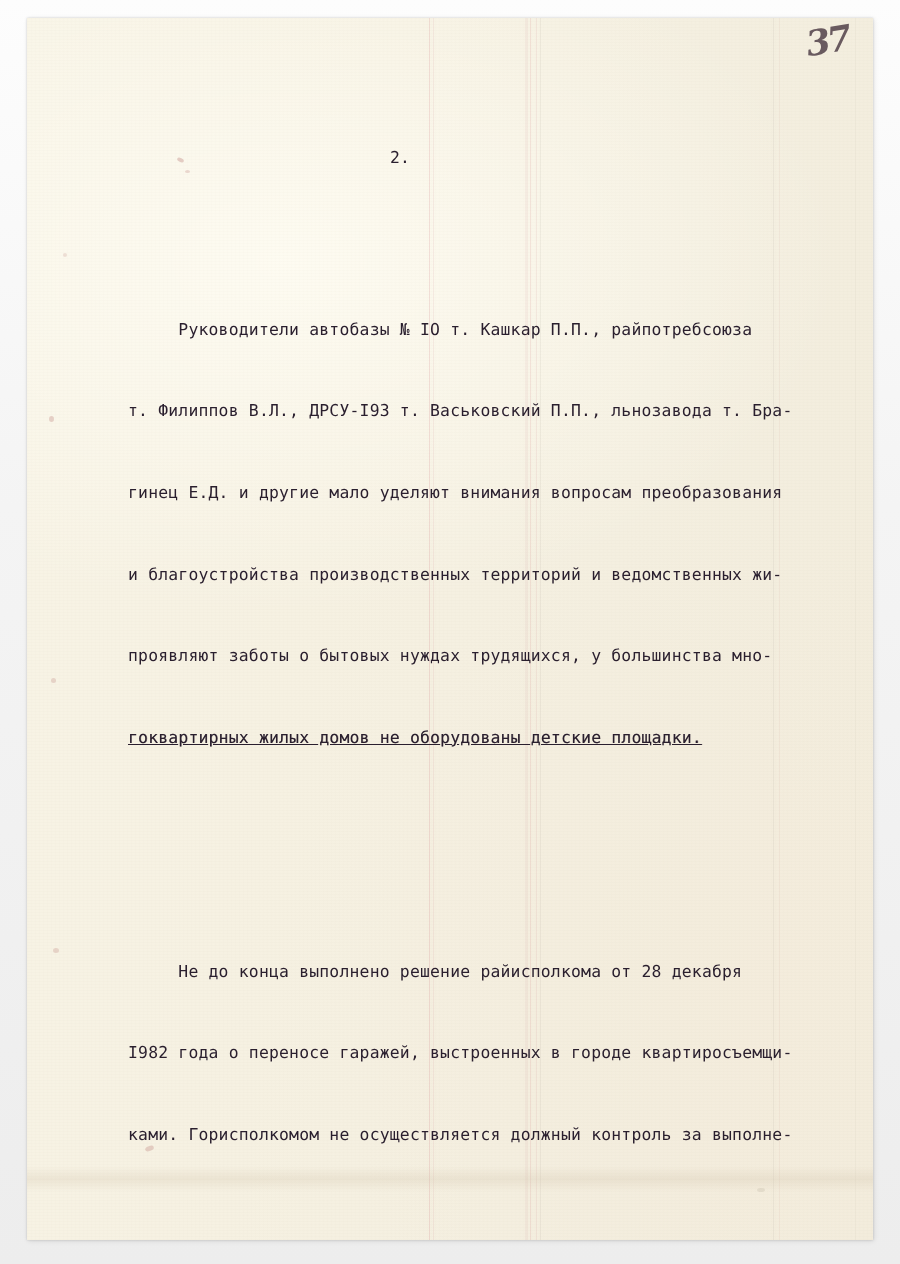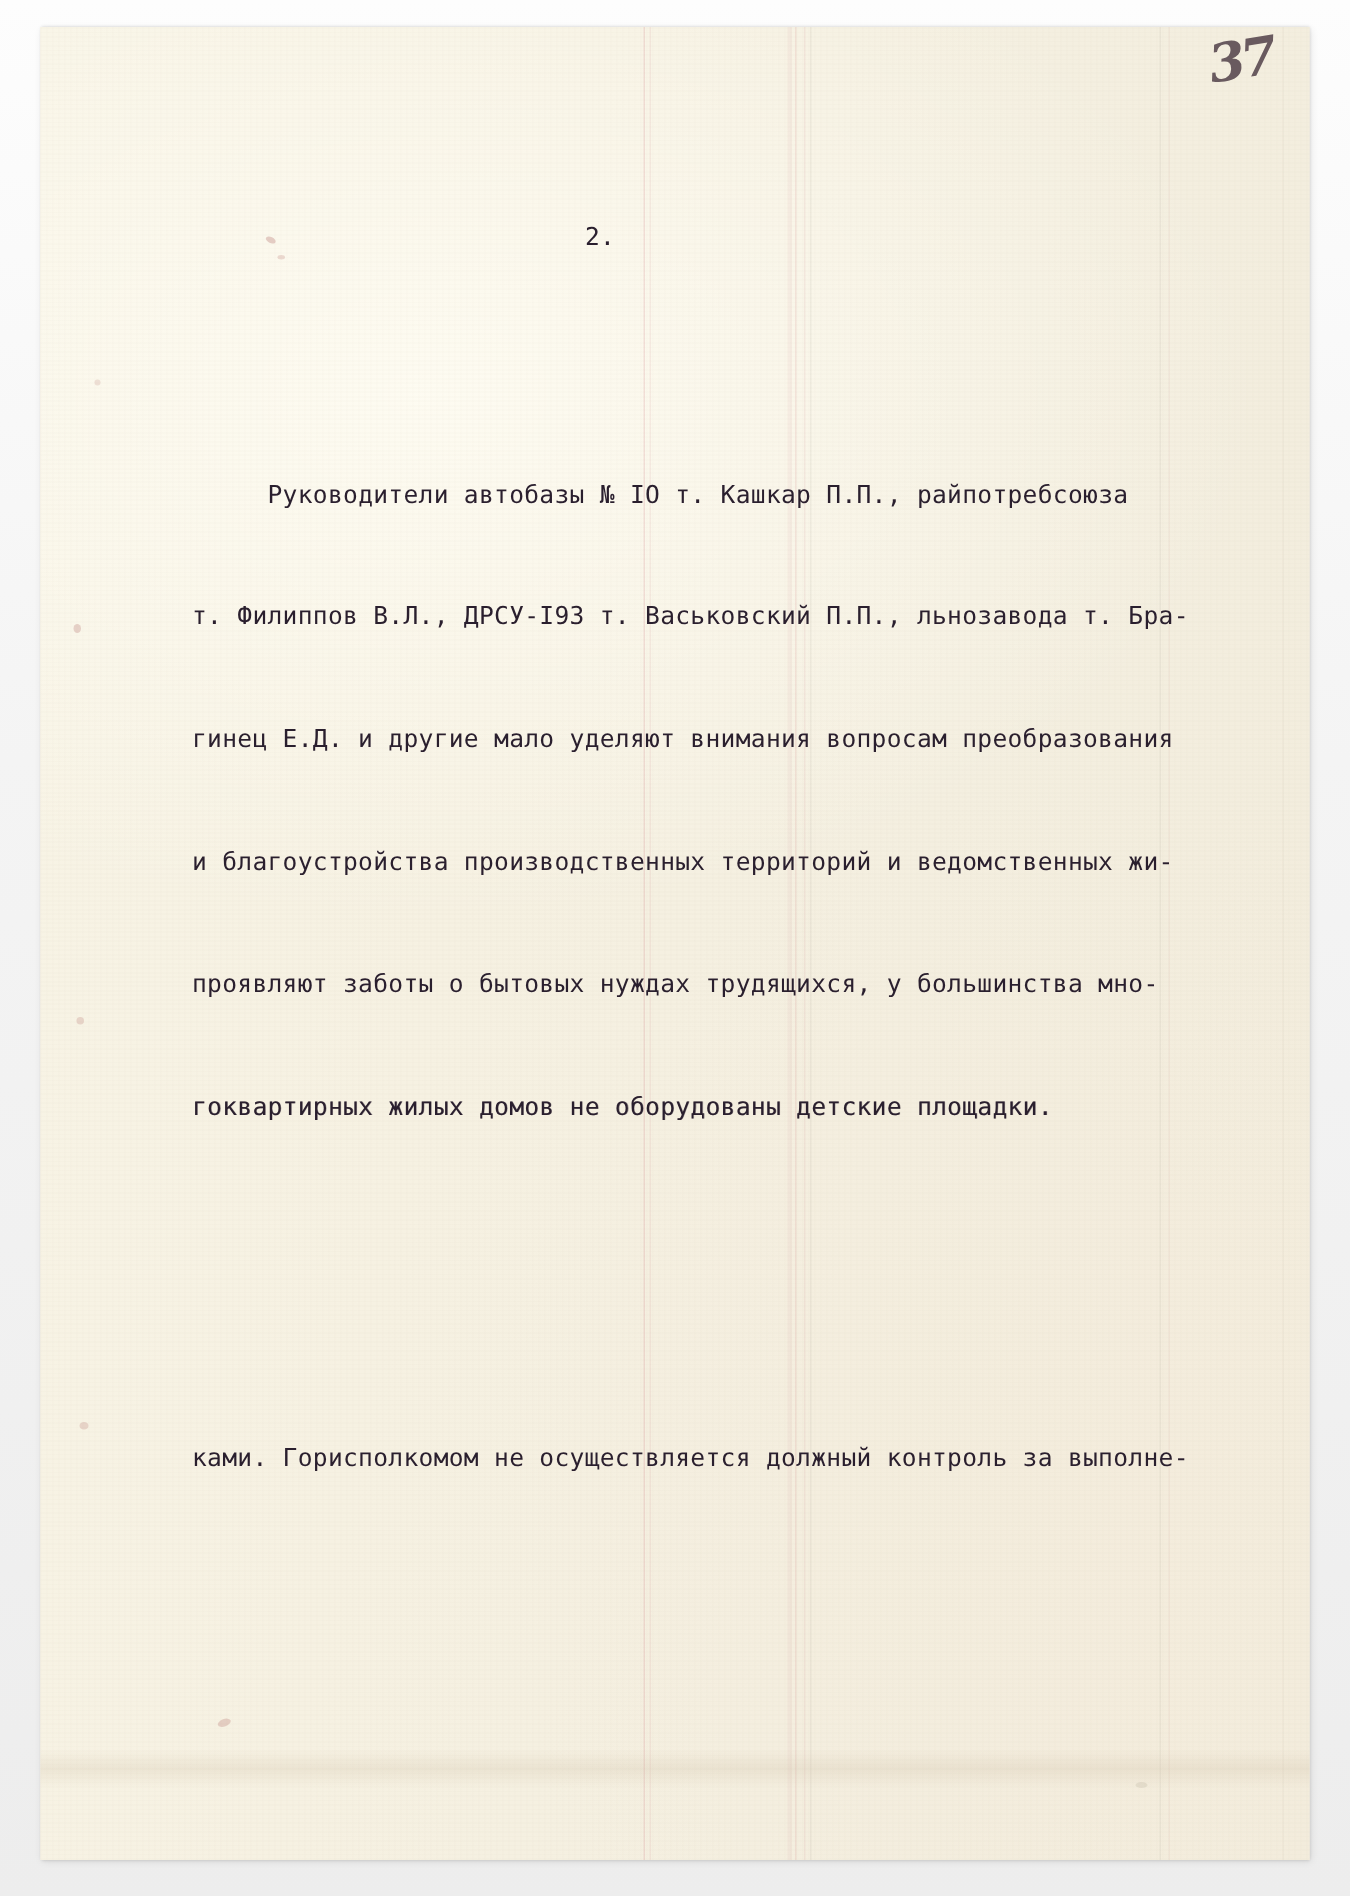--- a/index.html
+++ b/index.html
@@ -104,20 +104,21 @@
     margin-bottom: 9px;
   }
 
   p.para {
     margin: 0 0 16px 16px;
     text-indent: 0;
   }
   p.para .ln { display: block; }
   .heavy {
     text-shadow: 0.35px 0 0 rgba(42,31,46,0.45);
+    text-decoration: underline;
   }
 
   
   #folio-number {
     position: absolute;
     left: 806px;
     top: 20px;
     font-family: "DejaVu Serif", "Liberation Serif", serif;
     font-size: 35px;
     font-style: italic;
@@ -173,20 +174,22 @@
     <p class="para">
       <span class="ln">     Руководители автобазы № IО т. Кашкар П.П., райпотребсоюза</span>
       <span class="ln">т. Филиппов В.Л., ДРСУ-I93 т. Васьковский П.П., льнозавода т. Бра-</span>
       <span class="ln">гинец Е.Д. и другие мало уделяют внимания вопросам преобразования</span>
       <span class="ln">и благоустройства производственных территорий и ведомственных жи-</span>
       <span class="ln">проявляют заботы о бытовых нуждах трудящихся, у большинства мно-</span>
       <span class="ln heavy">гоквартирных жилых домов не оборудованы детские площадки.</span>
     </p>
 
     <p class="para">
+      <span class="ln">     Не до конца выполнено решение райисполкома от 28 декабря</span>
+      <span class="ln">I982 года о переносе гаражей, выстроенных в городе квартиросъемщи-</span>
       <span class="ln">ками. Горисполкомом не осуществляется должный контроль за выполне-</span>
       
       
       
       
       
       
     </p>
 
     

